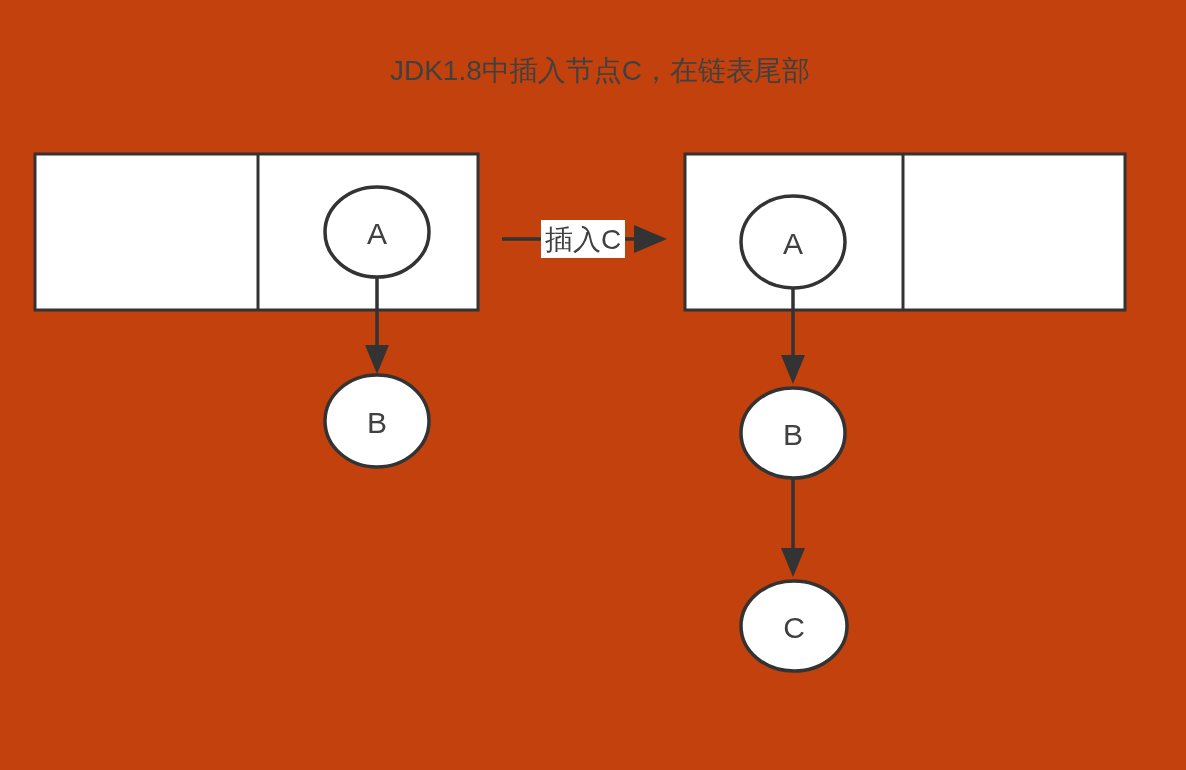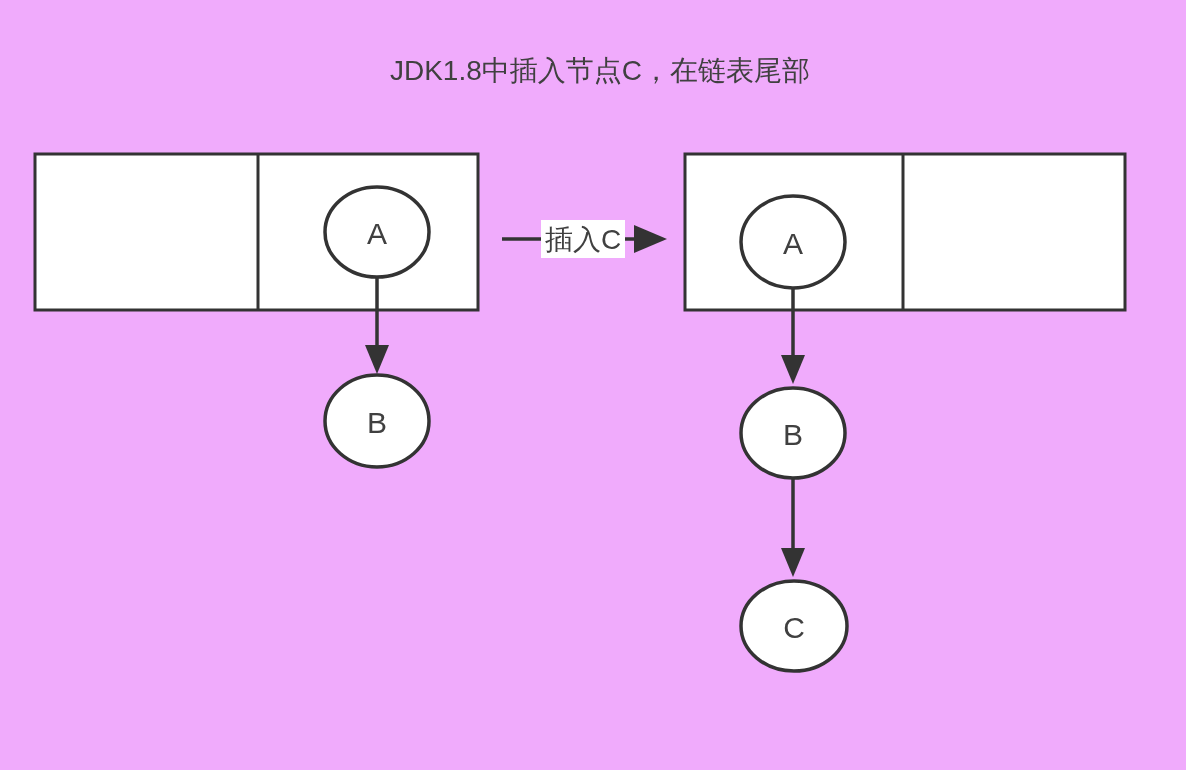--- a/index.html
+++ b/index.html
@@ -5,21 +5,21 @@
   html, body {
     margin: 0;
     padding: 0;
     background: #ffffff;
     font-family: "Liberation Sans", sans-serif;
   }
   .canvas {
     position: relative;
     width: 1186px;
     height: 770px;
-    background: #f0abfc;
+    background: #c2410c;
     overflow: hidden;
   }
   svg {
     display: block;
   }
   .shape {
     fill: #ffffff;
     stroke: #333333;
   }
   .rect-shape { stroke-width: 3; }

